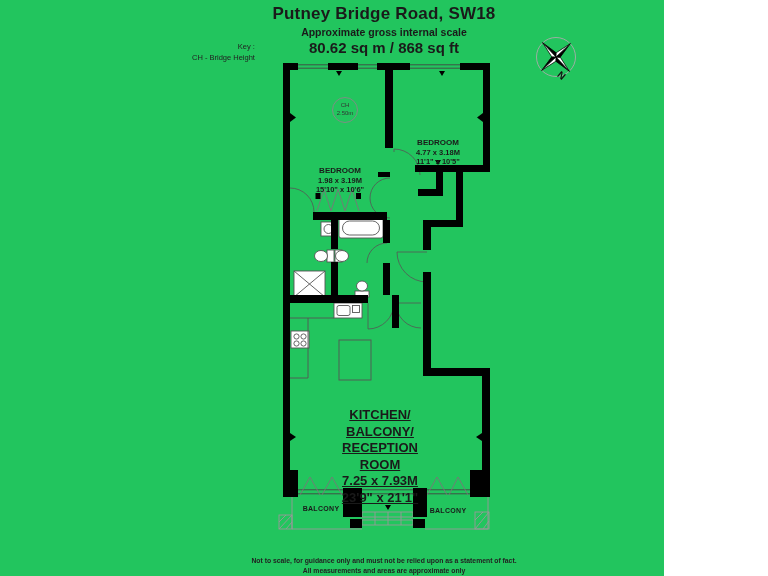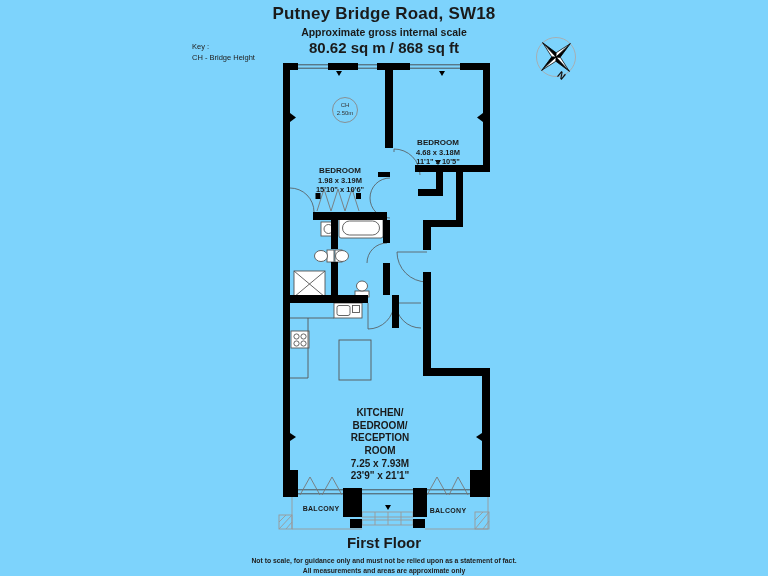--- a/index.html
+++ b/index.html
@@ -1,29 +1,29 @@
 <!DOCTYPE html>
 <html><head>
 <meta charset="utf-8">
 <style>
   html,body{margin:0;padding:0;background:#ffffff;}
-  #stage{position:relative;width:768px;height:576px;background:#7dd3fc;overflow:hidden;
+  #stage{position:relative;width:664px;height:576px;background:#22c55e;overflow:hidden;
          font-family:"Liberation Sans", sans-serif;}
   #plan-svg{position:absolute;left:0;top:0;width:768px;height:576px;}
   .lbl{position:absolute;color:#1a1a1a;font-weight:bold;text-align:center;line-height:1.25;}
   .title{left:0;top:3px;width:768px;font-size:17px;letter-spacing:.2px;}
   .subtitle{left:0;top:26px;width:768px;font-size:10.5px;}
   .area{left:0;top:39px;width:768px;font-size:15px;}
   .keyblock{position:absolute;left:192px;top:42px;font-size:7.5px;color:#222;
-            font-weight:normal;text-align:left;line-height:1.4;}
+            font-weight:normal;text-align:right;line-height:1.4;}
   .roomname{font-size:8px;margin-top:38px;}
   .roomdim{font-size:7.5px;}
   .bed1{left:290px;top:128px;width:100px;}
   .bed2{left:388px;top:100px;width:100px;}
-  .kitchen{left:330px;top:407px;width:100px;font-size:10px;line-height:1.27;}
+  .kitchen{left:330px;top:407px;width:100px;font-size:13px;line-height:1.27;text-decoration:underline;}
   .balcony{font-size:7px;letter-spacing:.3px;}
   .balcony-l{left:281px;top:505px;width:80px;}
   .balcony-r{left:408px;top:507px;width:80px;}
   .chtext{position:absolute;font-weight:normal;color:#333;text-align:center;font-size:6px;line-height:1;}
   .ch1{left:333px;top:102px;width:24px;}
   .ch2{left:331px;top:110px;width:28px;}
   .northlbl{position:absolute;left:558px;top:70px;font-size:10px;font-weight:bold;color:#111;
             transform:rotate(40deg);}
   .firstfloor{left:0;top:534px;width:768px;font-size:15px;}
   .disc{left:0;width:768px;font-size:6.8px;font-weight:bold;color:#222;}
@@ -210,33 +210,32 @@
   <div class="chtext ch2">2.50m</div>
 
   <div class="lbl bed1">
     <div class="roomname">BEDROOM</div>
     <div class="roomdim">1.98 x 3.19M</div>
     <div class="roomdim">15'10" x 10'6"</div>
   </div>
 
   <div class="lbl bed2">
     <div class="roomname">BEDROOM</div>
-    <div class="roomdim">4.68 x 3.18M</div>
+    <div class="roomdim">4.77 x 3.18M</div>
     <div class="roomdim">11'1" x 10'5"</div>
   </div>
 
   <div class="lbl kitchen">
     <div>KITCHEN/</div>
-    <div>BEDROOM/</div>
+    <div>BALCONY/</div>
     <div>RECEPTION</div>
     <div>ROOM</div>
     <div>7.25 x 7.93M</div>
     <div>23'9" x 21'1"</div>
   </div>
 
   <div class="lbl balcony balcony-l">BALCONY</div>
   <div class="lbl balcony balcony-r">BALCONY</div>
 
-  <div class="lbl firstfloor">First Floor</div>
   <div class="lbl disc disc1">Not to scale, for guidance only and must not be relied upon as a statement of fact.</div>
   <div class="lbl disc disc2">All measurements and areas are approximate only</div>
 
 </div>
 
 </body></html>

